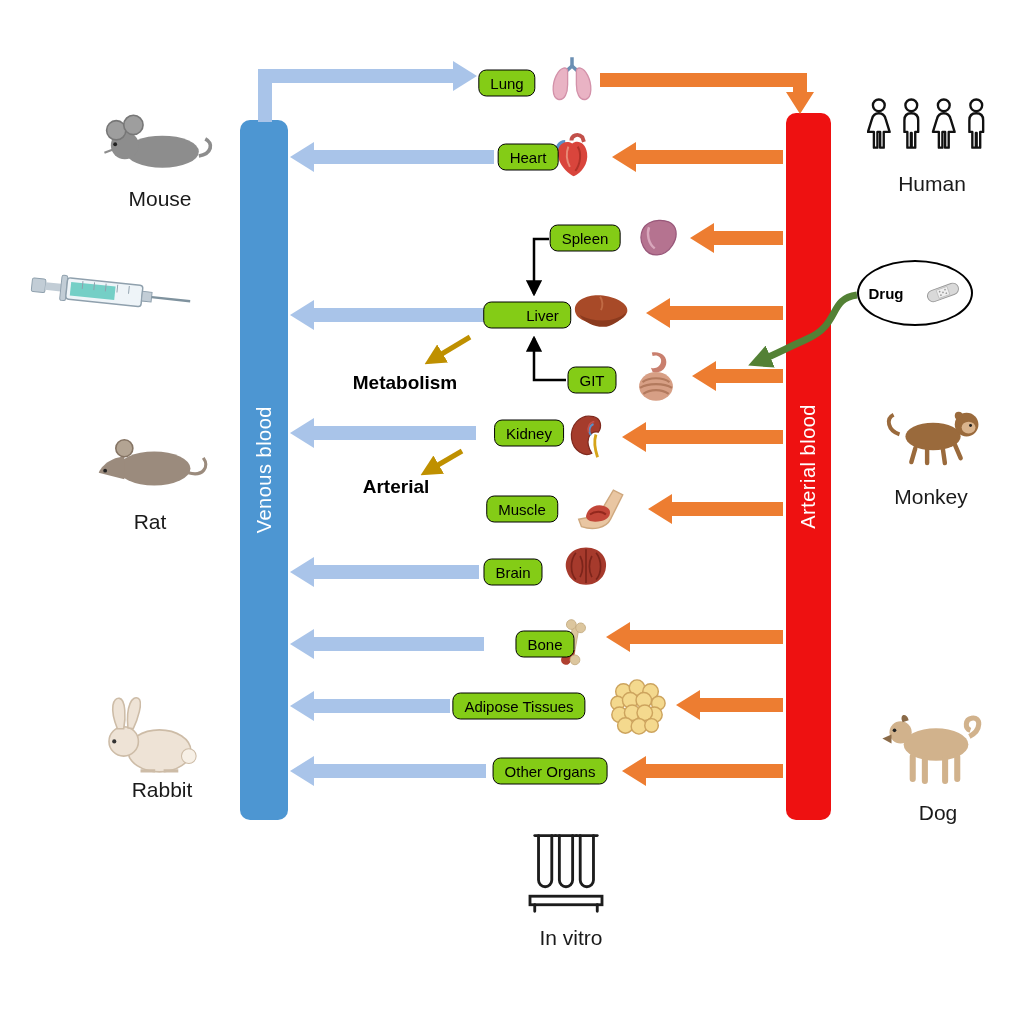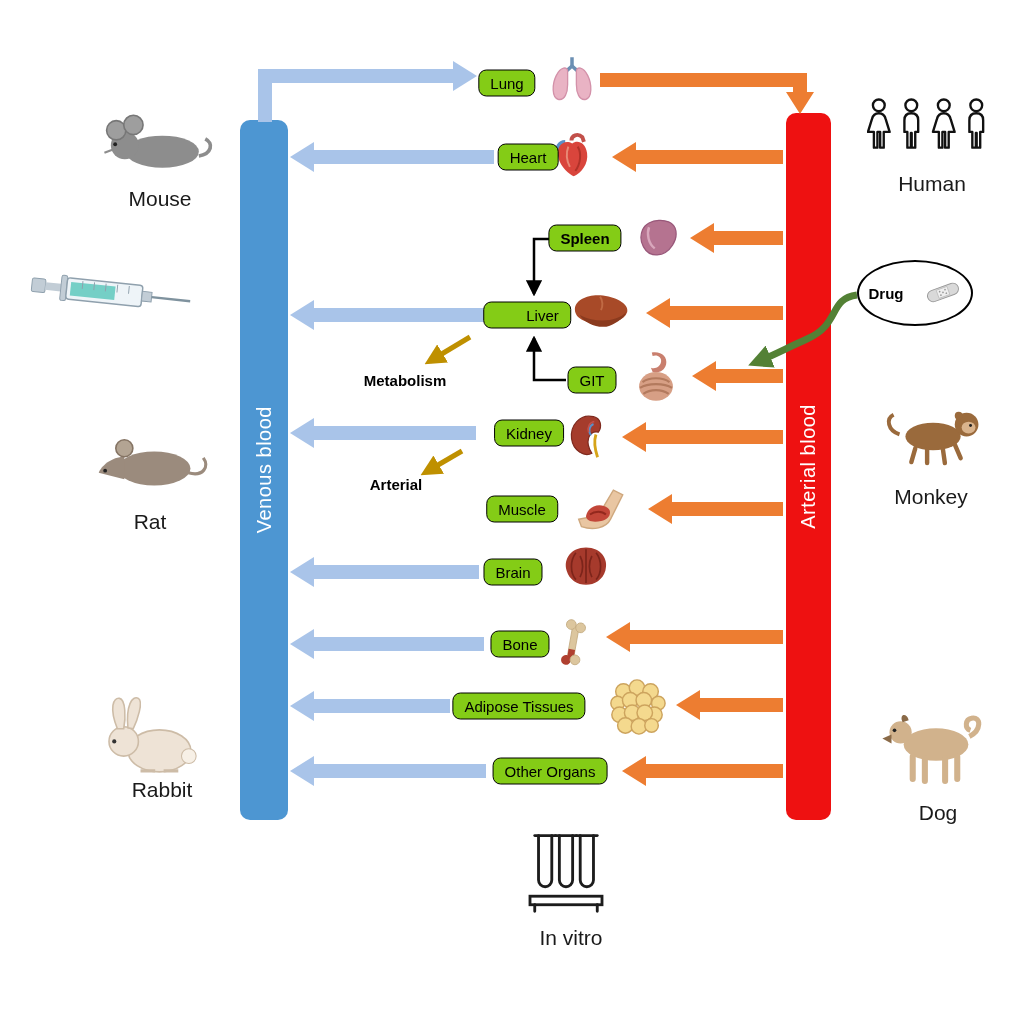--- a/index.html
+++ b/index.html
@@ -12,21 +12,21 @@
   .blood-bar.venous { left:240px; top:120px; width:48px; height:700px; background:var(--venous-blue,#4D96D2); }
   .blood-bar.arterial { left:786px; top:113px; width:45px; height:707px; background:var(--arterial-red,#EE1111); }
   .bar-text { writing-mode:vertical-rl; transform:rotate(180deg); color:#fff; font-size:20px; letter-spacing:.5px; white-space:nowrap; }
 
   .organ-label { position:absolute; transform:translate(-50%,-50%); background:#84cc16; border:1.6px solid #000;
                  border-radius:8px; padding:4px 11px; font-size:15px; color:#000; white-space:nowrap; z-index:3; }
 
   .icon { position:absolute; transform:translate(-50%,-50%); z-index:2; }
   .icon svg { display:block; width:100%; height:100%; }
 
-  .process-label { position:absolute; transform:translateX(-50%); font-size:15px; font-weight:600; color:#000; z-index:3; }
+  .process-label { position:absolute; transform:translateX(-50%); font-size:19px; font-weight:600; color:#000; z-index:3; }
   .species-label { position:absolute; transform:translateX(-50%); font-size:21px; color:#1a1a1a; z-index:3; white-space:nowrap; }
 
   .drug-oval { position:absolute; left:857px; top:260px; width:116px; height:66px; border:2px solid #000;
                border-radius:50%; background:#fff; display:flex; align-items:center; justify-content:center;
                gap:20px; z-index:3; }
   .drug-text { font-size:15px; font-weight:600; color:#000; }
   .bandage { width:38px; height:24px; }
 </style>
 </head>
 <body>
@@ -77,27 +77,27 @@
     <path d="M566 380 H534 V338" fill="none" stroke="var(--arrow-black,#000)" stroke-width="2.5" marker-end="url(#ah-black)"></path>
 
     <path d="M470 337 L430 361" fill="none" stroke="var(--process-yellow,#BF9000)" stroke-width="5" marker-end="url(#ah-yellow)"></path>
     <path d="M462 451 L426 472" fill="none" stroke="var(--process-yellow,#BF9000)" stroke-width="5" marker-end="url(#ah-yellow)"></path>
 
     <path d="M857 295 C828 299 841 324 807 339 C789 347 774 355 757 362" fill="none" stroke="var(--drug-green,#538135)" stroke-width="7" marker-end="url(#ah-green)"></path>
   </svg>
 
   <div class="organ-label" style="left:507px; top:83px;">Lung</div>
   <div class="organ-label" style="left:528px; top:157px;text-align:right;">Heart</div>
-  <div class="organ-label" style="left:585px; top:238px;font-weight:bold;">Spleen</div>
+  <div class="organ-label" style="left:585px; top:238px;">Spleen</div>
   <div class="organ-label" style="left:527px; top:315px;padding-left:42px;">Liver</div>
   <div class="organ-label" style="left:592px; top:380px;">GIT</div>
   <div class="organ-label" style="left:513px; top:433px;margin-left:16px;">Kidney</div>
   <div class="organ-label" style="left:522px; top:509px;">Muscle</div>
   <div class="organ-label" style="left:513px; top:572px;">Brain</div>
-  <div class="organ-label" style="left:520px; top:644px;">Bone</div>
+  <div class="organ-label" style="left:545px; top:644px;">Bone</div>
   <div class="organ-label" style="left:519px; top:706px;">Adipose Tissues</div>
   <div class="organ-label" style="left:550px; top:771px;">Other Organs</div>
 
   <div class="process-label" style="left:405px; top:372px;">Metabolism</div>
   <div class="process-label" style="left:396px; top:476px;">Arterial</div>
 
   <div class="icon" style="left:572px; top:80px; width:56px; height:56px;">
     <svg viewBox="0 0 64 64">
       <path d="M30 6 h4 v12 h-4z" fill="#6b8fb3"></path>
       <path d="M32 16 L22 25 M32 16 L42 25" stroke="#6b8fb3" stroke-width="4" fill="none"></path>

